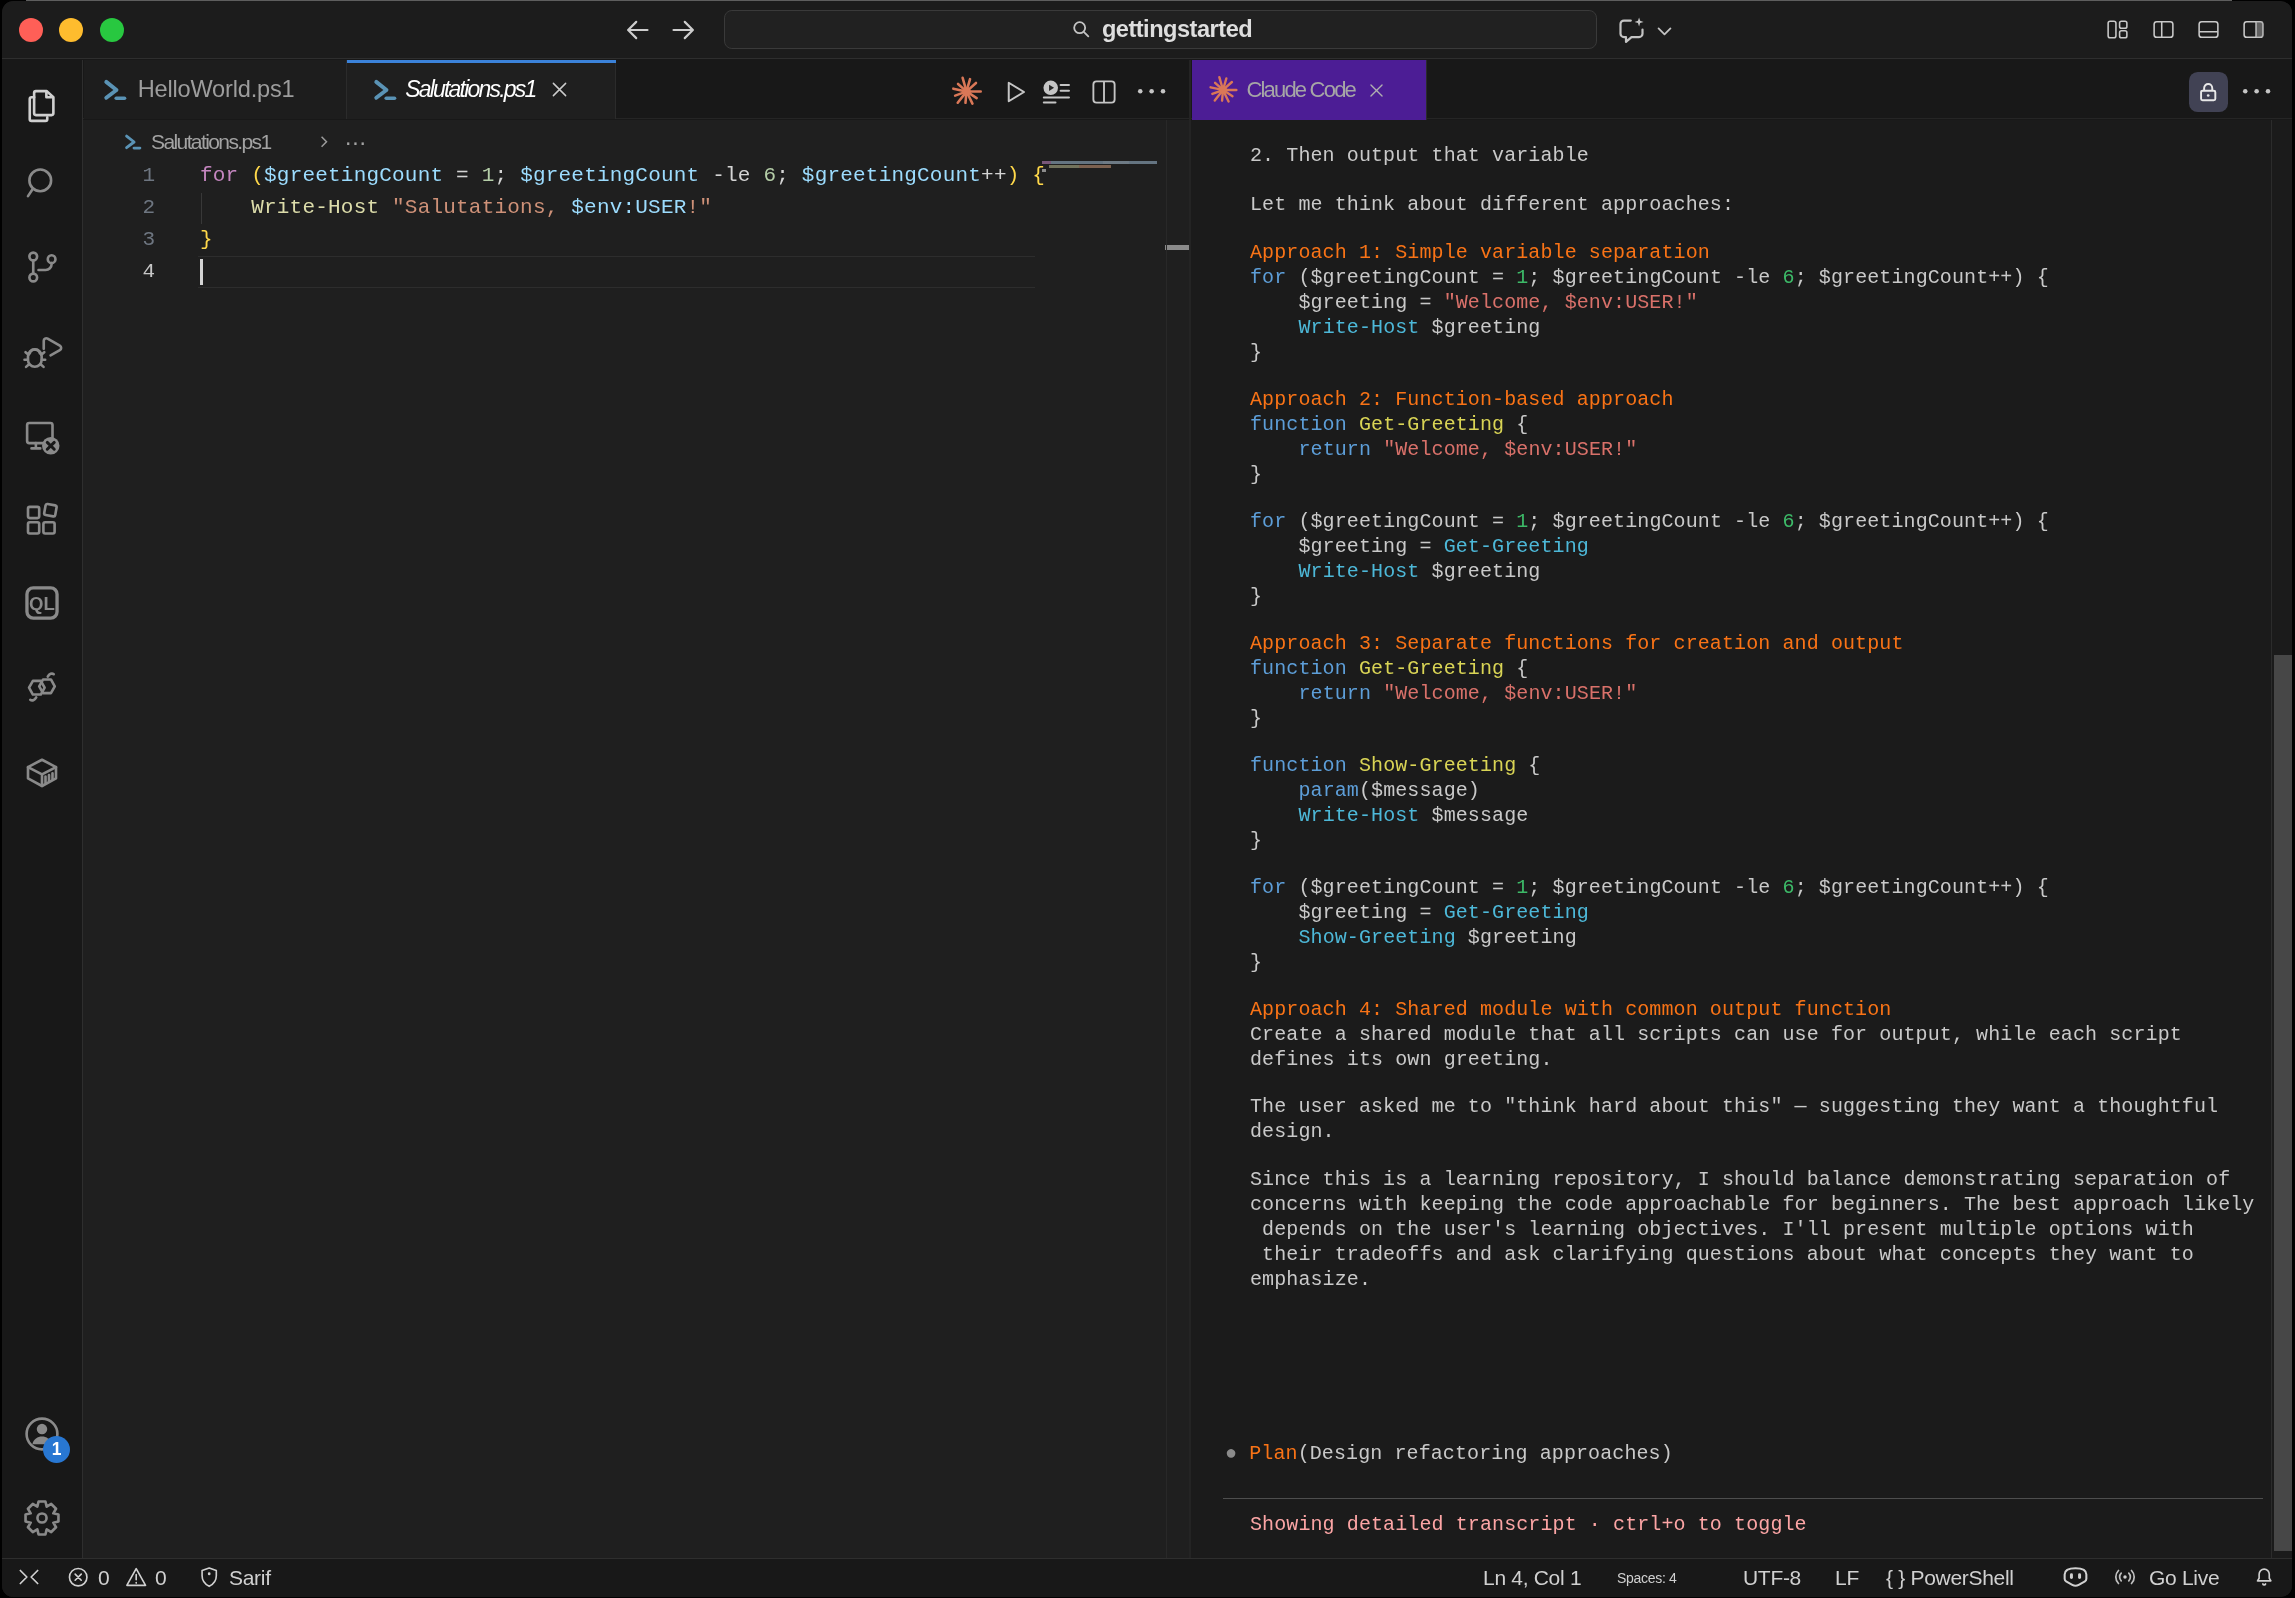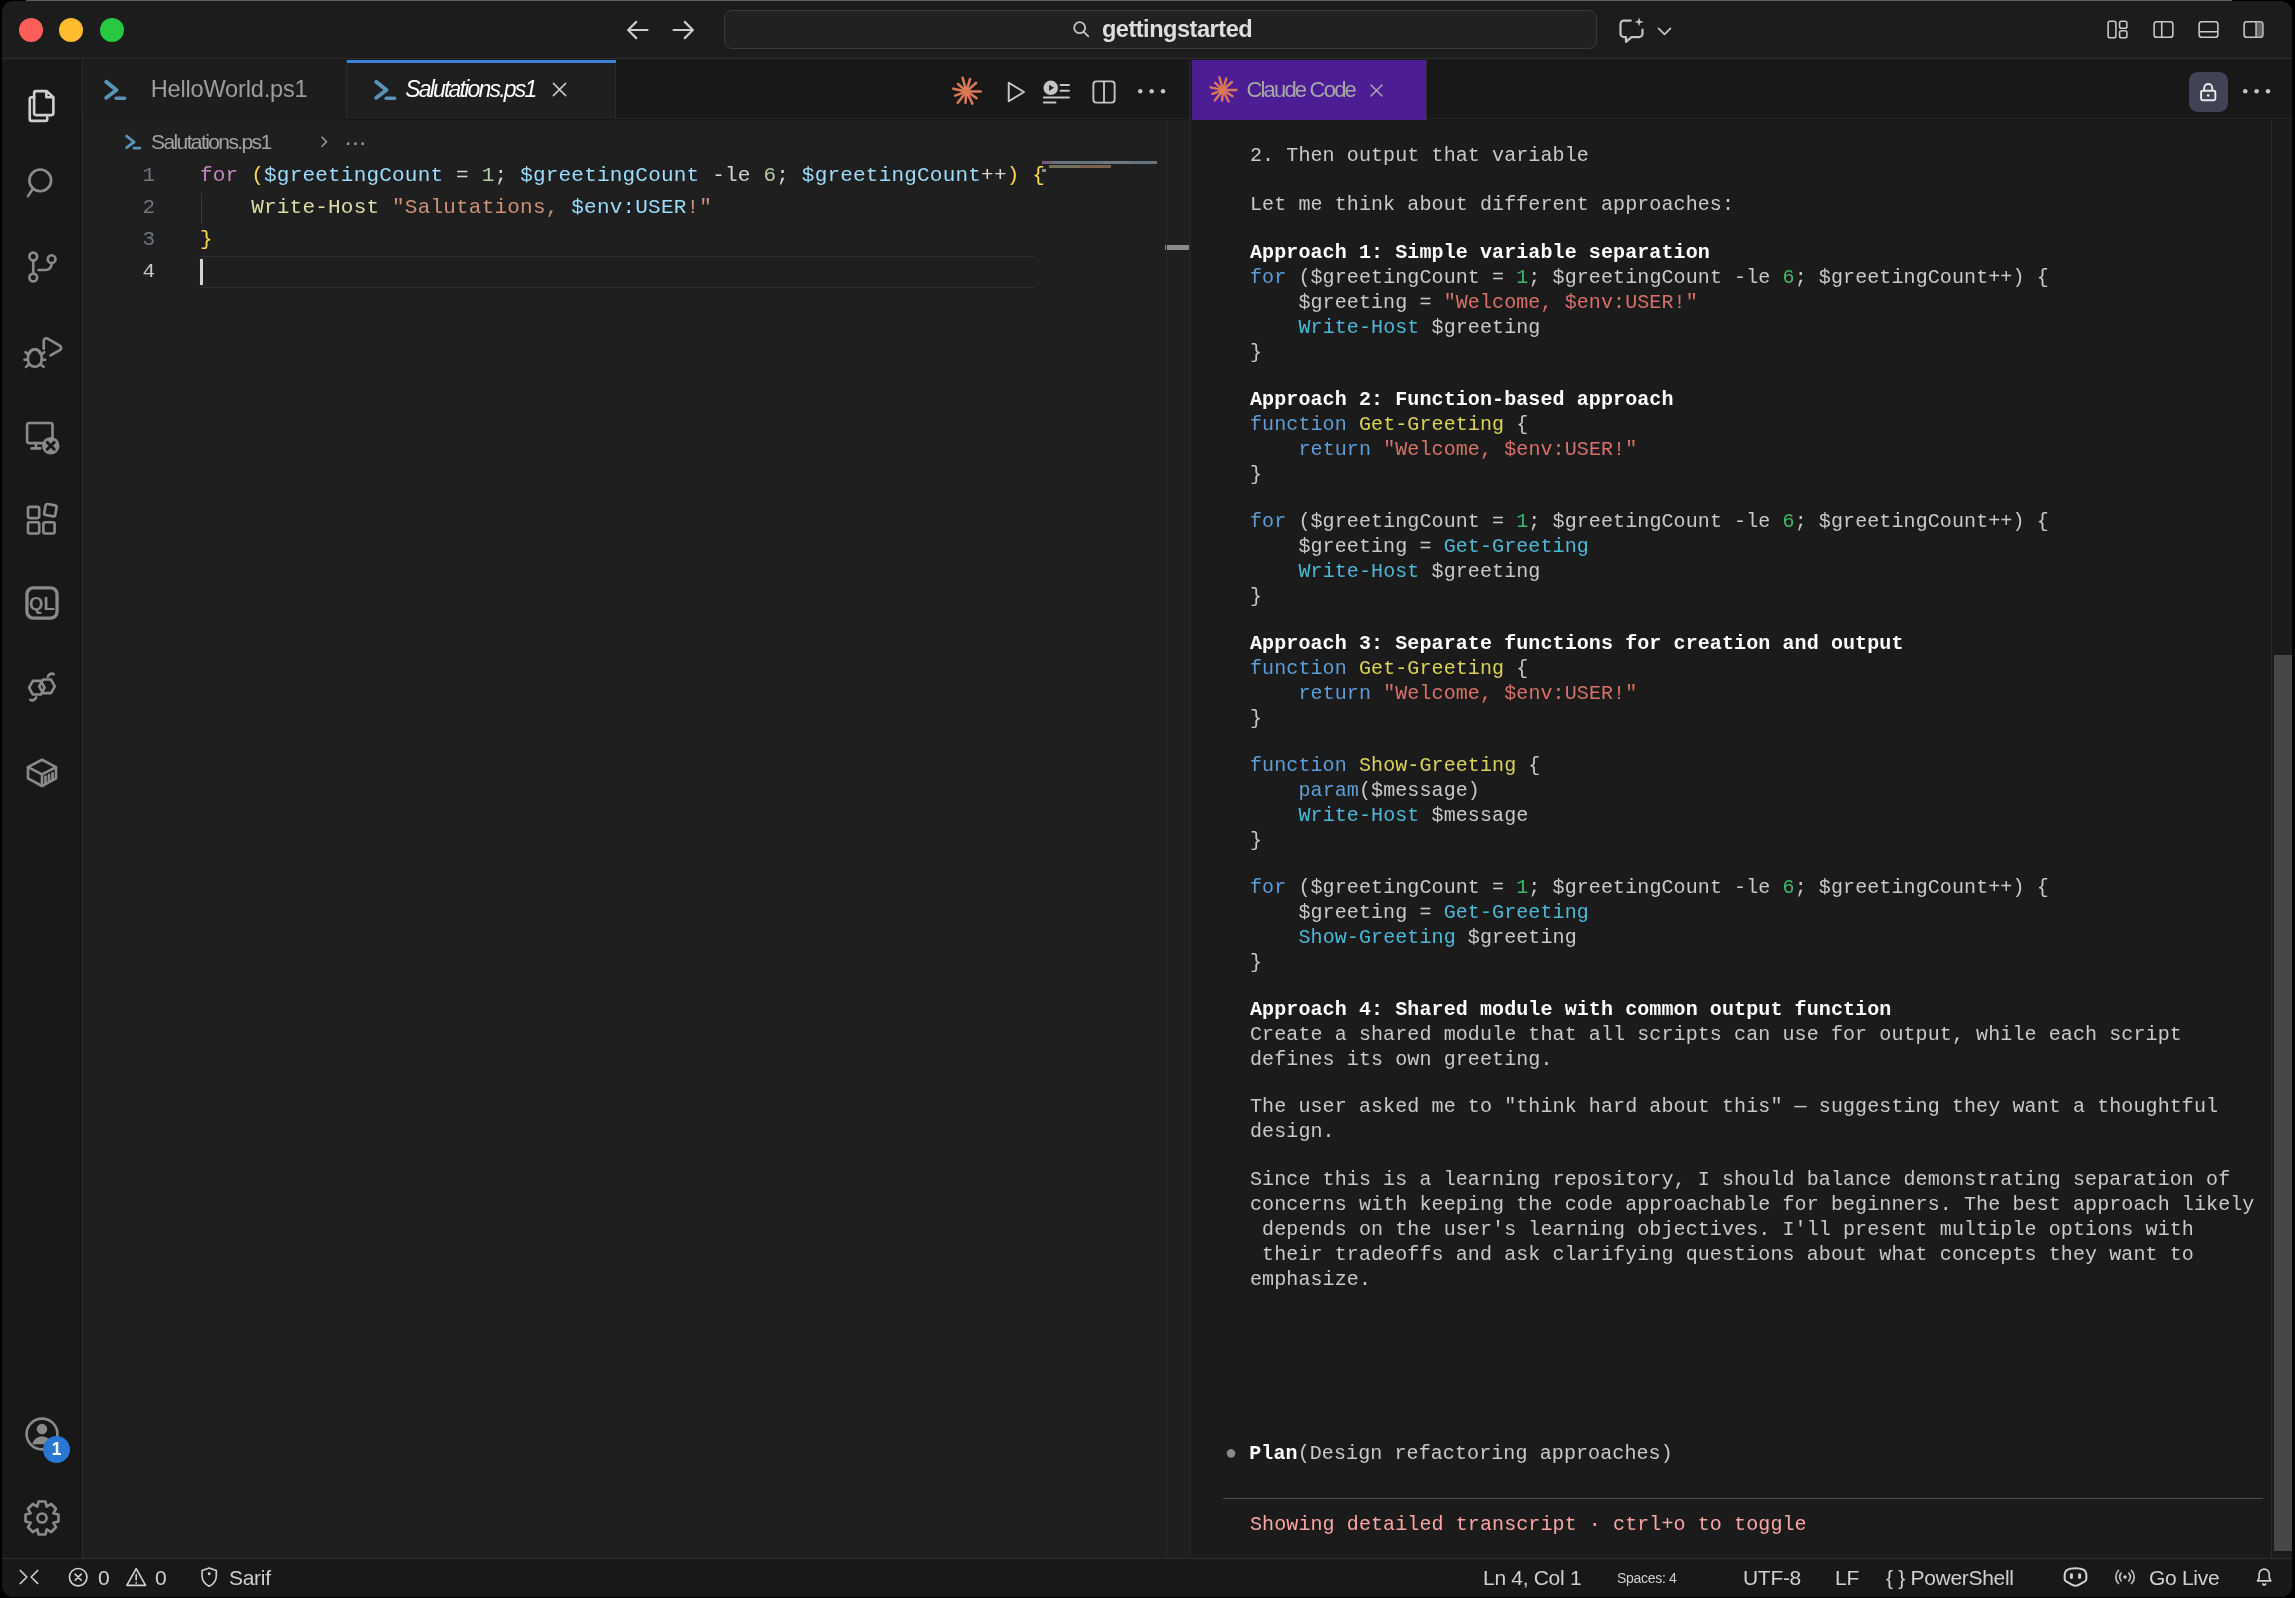--- a/index.html
+++ b/index.html
@@ -1,18 +1,18 @@
 <!DOCTYPE html>
 <html style="font-size:14px"><head><meta charset="utf-8"><style>
 *{margin:0;padding:0;box-sizing:border-box}
 html,body{width:2295px;height:1599px;background:#010101;overflow:hidden;position:relative;font-family:"Liberation Sans",sans-serif}
 .a{position:absolute}
 pre{font-family:"Liberation Mono",monospace;margin:0}
 .tr{font-size:20px;line-height:25px;color:#c9c9c9;letter-spacing:0.1px}
-.tr b{color:#ffffff;font-weight:bold}
+.tr b{color:#f97316;font-weight:normal}
 .pk{color:#5d9ed8}.pc{color:#4db8d8}.py{color:#d9d455}.pg{color:#3dba68}.pr{color:#d9716a}.dim{color:#8b8b8b}
 .k{color:#C586C0}.v{color:#9CDCFE}.o{color:#d4d4d4}.n{color:#B5CEA8}.f{color:#DCDCAA}.s{color:#CE9178}.b{color:#ffd84a}
 svg{display:block}
 </style></head><body>
 <div class="a" style="left:26px;top:0;width:2206px;height:1.7px;background:#7e7e7e;opacity:.75"></div>
 <div class="a" style="left:1.7px;top:0.9px;width:2290px;height:1596px;background:#181818;border-radius:11.3px;overflow:hidden">
 <div class="a" style="left:-1.7px;top:-0.9px;width:2295px;height:1599px">
 
 <div class="a" style="left:1.7px;top:0.9px;width:2290px;height:58px;background:#1c1c1c;border-bottom:1.3px solid #2e2e2e;border-radius:11.3px 11.3px 0 0"></div>
 <div class="a" style="left:19px;top:17.5px;width:24.4px;height:24.4px;border-radius:50%;background:#ff5f57"></div>
@@ -119,21 +119,21 @@
       </svg>
 <div class="a" style="left:83px;top:120px;width:1106px;height:1438px;background:#1f1f1f"></div>
 <div class="a" style="left:83px;top:60px;width:1106px;height:59px;background:#181818;border-bottom:0.9px solid #252525"></div>
 <div class="a" style="left:84px;top:60px;width:263px;height:59px;background:#1d1d1d;border-right:0.9px solid #2b2b2b;display:flex;align-items:center">
 <span style="margin-left:15.7px">
           <svg width="30" height="30" viewBox="0 0 24 24" fill="none" stroke="#5a93b5" stroke-width="3.1" stroke-linecap="round" stroke-linejoin="round">
             <path d="M5 5.5 13.2 12 5 18.2" fill="none"></path>
             <path d="M13 18.6h6.6" stroke-width="2.9"></path>
           </svg>
         </span>
-<span style="color:#9d9d9d;font-size:23.6px;letter-spacing:-0.2px;margin-left:21px">HelloWorld.ps1</span>
+<span style="color:#9d9d9d;font-size:23.6px;letter-spacing:-0.2px;margin-left:8px">HelloWorld.ps1</span>
       </div>
 <div class="a" style="left:347px;top:60px;width:269px;height:59px;background:#1f1f1f;border-right:0.9px solid #2b2b2b;display:flex;align-items:center">
 <div class="a" style="left:0;top:0;width:269px;height:2.6px;background:#3b82d9"></div>
 <span style="margin-left:23px">
           <svg width="30" height="30" viewBox="0 0 24 24" fill="none" stroke="#5a93b5" stroke-width="3.1" stroke-linecap="round" stroke-linejoin="round">
             <path d="M5 5.5 13.2 12 5 18.2" fill="none"></path>
             <path d="M13 18.6h6.6" stroke-width="2.9"></path>
           </svg>
         </span>
 <span style="color:#ffffff;font-size:23px;font-style:italic;letter-spacing:-1.8px;margin-left:5.2px">Salutations.ps1</span>

